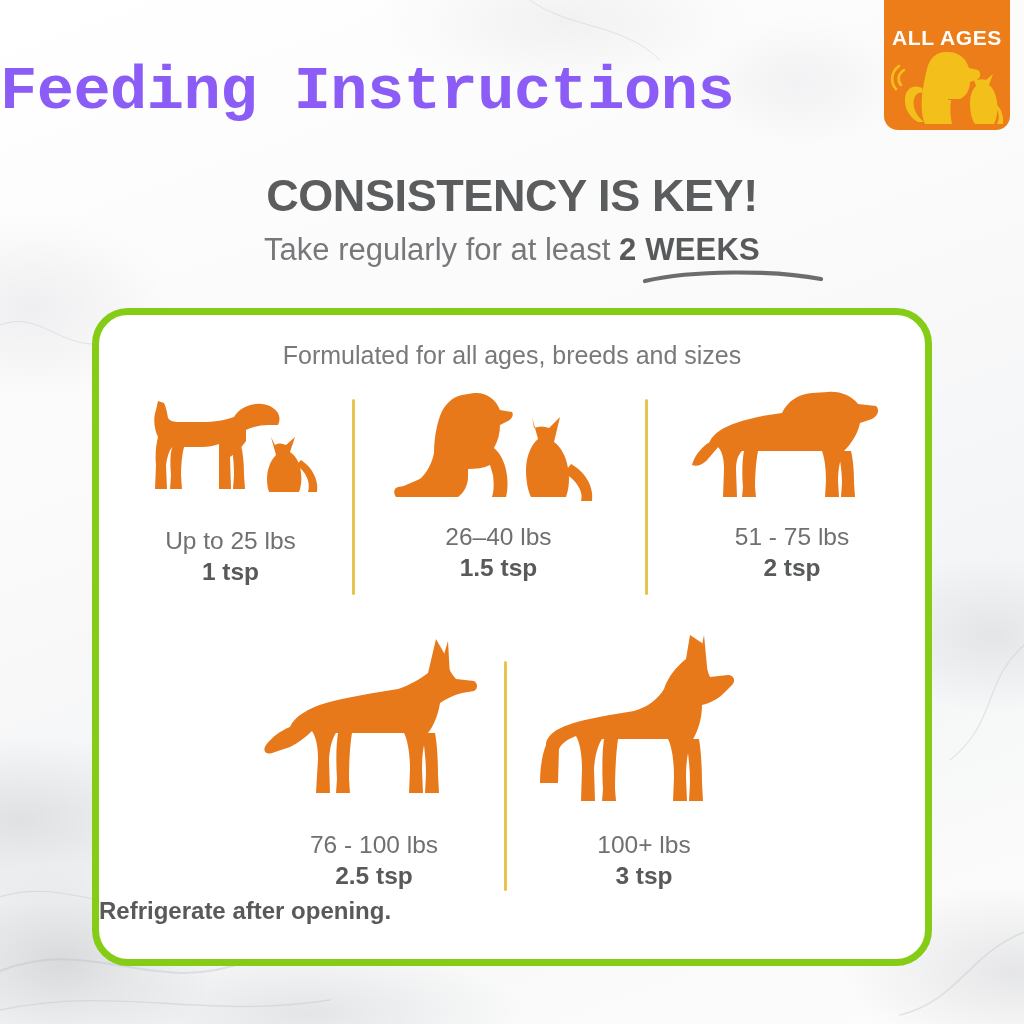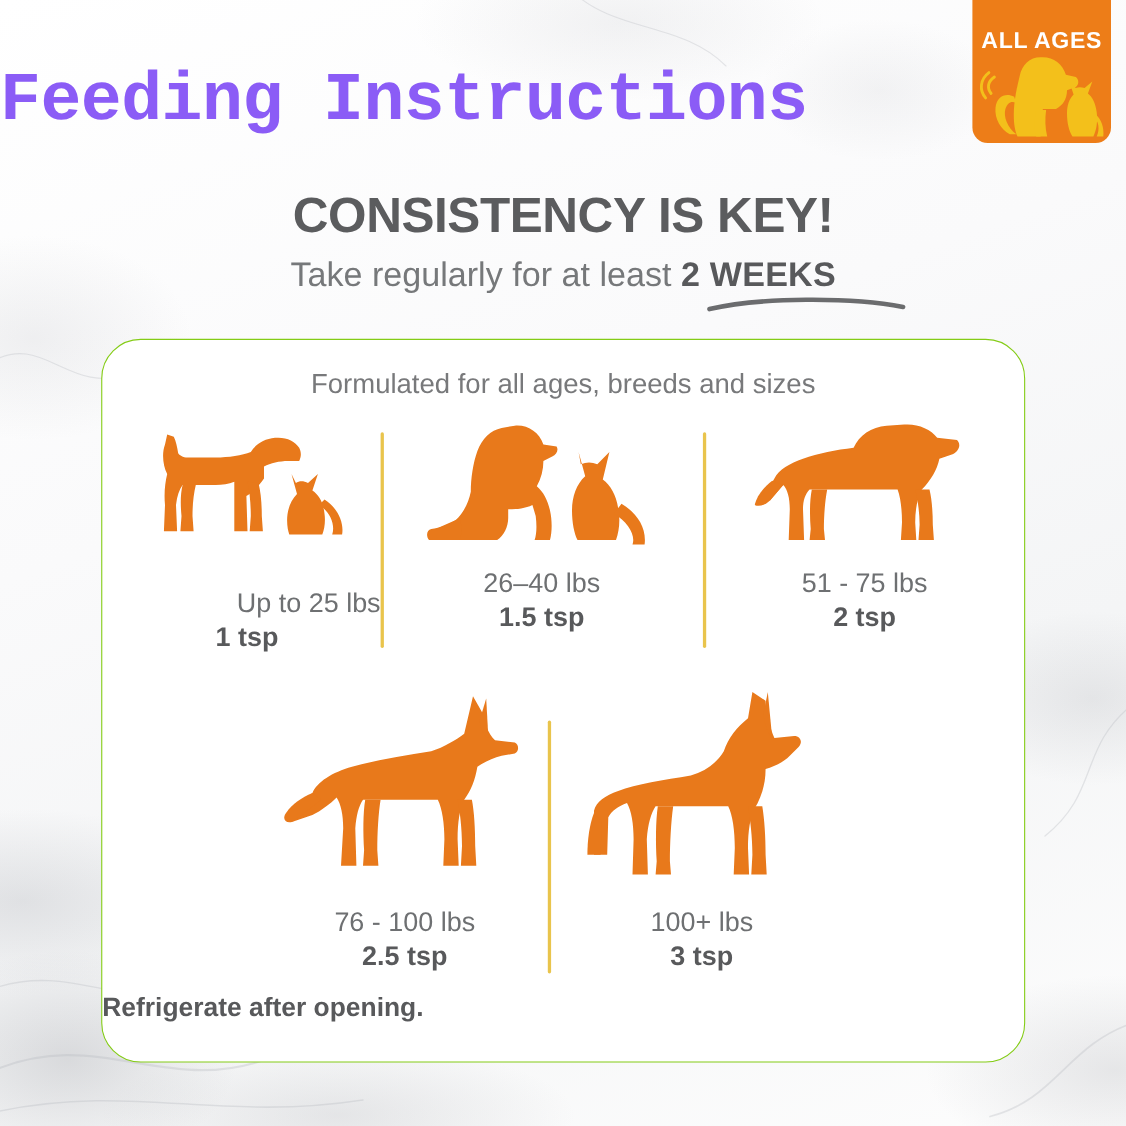--- a/index.html
+++ b/index.html
@@ -66,21 +66,21 @@
   }
   .tagline .strong {
     font-weight:bold; color:#58595B; letter-spacing:.2px;
     position:relative;
   }
   .swoosh { position:absolute; left:642px; top:268px; width:182px; height:16px; }
 
   
   .card {
     position:absolute; left:92px; top:308px; width:840px; height:658px;
-    border:1px solid #84cc16;
+    border:7px solid #84cc16;
     border-radius:36px;
     background:#ffffff;
   }
   .formulated {
     position:absolute; left:0; top:26px; width:100%;
     text-align:center; font-size:25px; color:#78797B;
   }
 
   
   .row { position:absolute; left:0; width:100%; }
@@ -162,21 +162,21 @@
 
             <path d="M20 25 C 17 33, 18 44, 22 52 C 20 60, 19 70, 20 80 L 19 104 L 31 104 L 30 80 C 31 72, 33 66, 36 62 L 66 62 C 72 62, 78 61, 83 59 L 83 104 L 95 104 L 94 72 C 100 68, 106 62, 110 56 L 110 45 C 116 42, 124 40, 132 40 L 142 40 C 144 36, 144 32, 142 28 C 138 22, 130 18, 120 19 C 110 20, 102 25, 98 32 C 90 35, 78 37, 66 37 L 42 37 C 38 37, 34 36, 32 33 C 31 27, 30 22, 28 18 L 22 16 Z"></path>
             <path d="M36 62 C 34 70, 34 80, 35 90 L 34 104 L 46 104 L 45 90 C 45 80, 46 70, 48 62 Z"></path>
             <path d="M95 59 C 97 68, 98 80, 98 90 L 97 104 L 109 104 L 108 90 C 108 78, 107 68, 105 60 Z"></path>
 
             <path d="M135 52 L 140 70 C 134 76, 131 85, 131 94 C 131 100, 132 104, 133 107 L 163 107 C 165 102, 166 95, 165 88 C 164 78, 160 71, 154 67 L 159 52 L 150 60 C 146 58, 142 58, 139 60 Z"></path>
             <path d="M160 80 C 170 86, 175 98, 172 107 L 181 107 C 183 95, 176 82, 165 75 Z"></path>
           </g>
         </svg>
       </div>
-      <div class="weights" style="margin-top:26px;text-align:right;">Up to 25 lbs</div>
+      <div class="weights" style="margin-top:12px;">Up to 25 lbs</div>
       <div class="dose">1 tsp</div>
     </div>
 
     <div class="cell" style="left:263px; top:0; width:273px;">
       <div class="art">
         <svg width="210" height="128" viewBox="0 0 210 128">
           <g fill="#E8791B">
 
             <path d="M68 10 C 58 12, 50 20, 46 31 C 42 42, 40 56, 40 68 C 38 78, 33 88, 26 94 L 12 100 C 6 103, 2 107, 2 112 L 64 112 C 70 108, 74 100, 74 92 L 74 84 C 82 84, 90 83, 96 80 L 99 90 C 100 98, 100 106, 98 112 L 112 112 C 114 104, 114 94, 112 85 C 110 76, 106 68, 100 63 C 104 56, 106 48, 106 40 L 114 36 C 118 34, 120 30, 118 27 L 106 25 C 102 14, 92 7, 80 8 Z"></path>
             <path d="M26 94 C 20 98, 12 101, 4 102 C 0 103, -1 108, 2 112 L 30 112 C 32 106, 32 99, 30 93 Z"></path>

